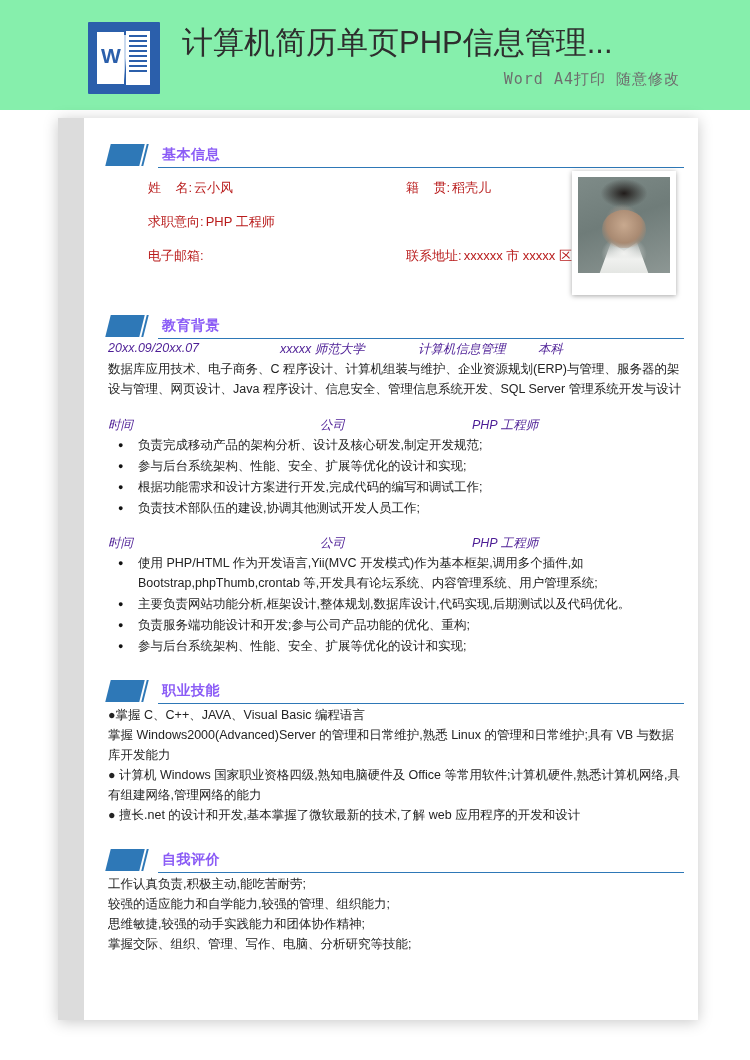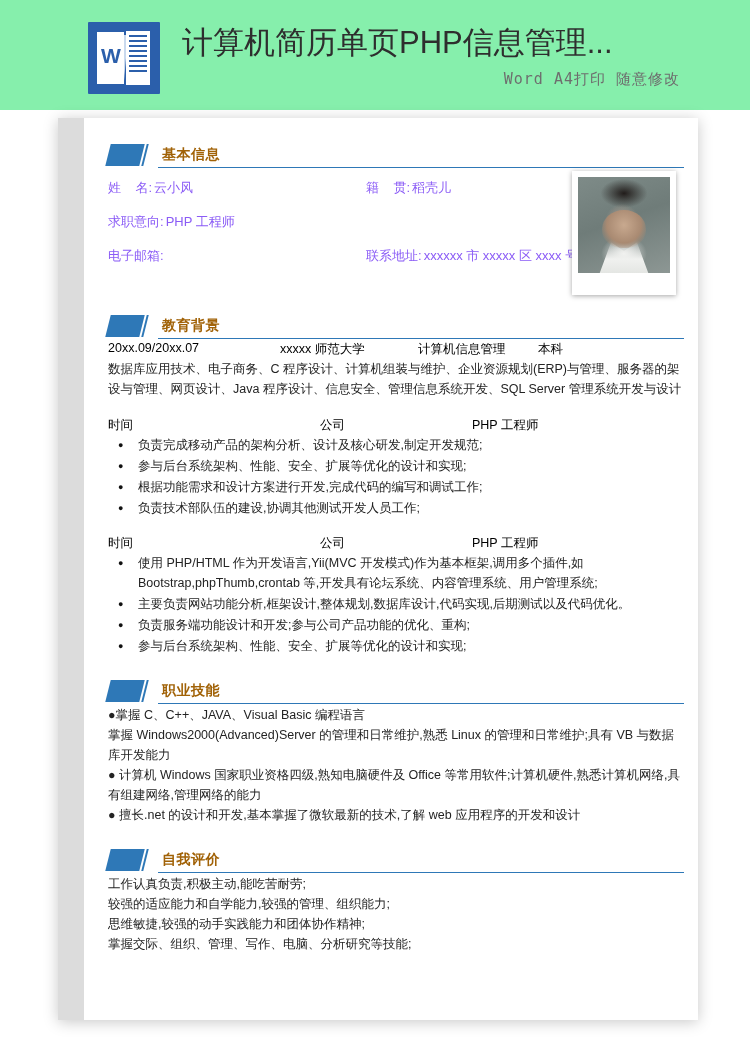--- a/index.html
+++ b/index.html
@@ -116,40 +116,41 @@
     transform:skewX(-14deg);
   }
   .sec-slash{
     position:absolute;left:36px;top:0;
     width:13px;height:22px;
     border-left:2px solid #2E78B7;
     transform:skewX(-14deg);
   }
   .sec-title{
     position:absolute;left:54px;top:2px;
-    font-size:14px;font-weight:bold;color:#a16207;
+    font-size:14px;font-weight:bold;color:#8b5cf6;
     letter-spacing:.5px;
     font-family:Liberation Mono, monospace;
   }
   .sec-rule{
     position:absolute;left:50px;right:0;bottom:0;
     border-bottom:1.4px solid #2E78B7;
   }
 
   
   .info{
     position:relative;
     padding:10px 0 6px 0;
     min-height:118px;
   }
   .info-row{
     display:flex;
     margin-bottom:16px;
     font-size:13px;
-    color:#8b5cf6;
+    color:#b91c1c;
+    margin-left:40px;
   }
   .info-cell{width:258px;display:flex;}
   .info-label{white-space:pre;}
   .info-value{margin-left:2px;}
 
   .photo{
     position:absolute;right:8px;top:2px;
     width:104px;height:124px;
     background:#ffffff;
     box-shadow:0 1px 5px rgba(0,0,0,.35);
@@ -175,22 +176,23 @@
     content:"";position:absolute;left:6%;bottom:0;
     width:88%;height:32%;
     background:linear-gradient(180deg,rgba(255,255,255,.05) 0%,#f0f1ef 55%,#e4e6e3 100%);
     clip-path:polygon(20% 100%,34% 0,50% 28%,66% 0,80% 100%);
   }
 
   
   .sub-row{
     display:flex;
     font-size:12.5px;
-    color:#000000;
+    color:#4c1d95;
     margin:2px 0 1px 0;
+    font-style:italic;
   }
   .edu-time{width:172px;}
   .edu-school{width:138px;}
   .edu-major{width:120px;}
   .edu-degree{width:60px;}
 
   .job-time{width:212px;}
   .job-company{width:152px;}
   .job-role{width:120px;}
 

